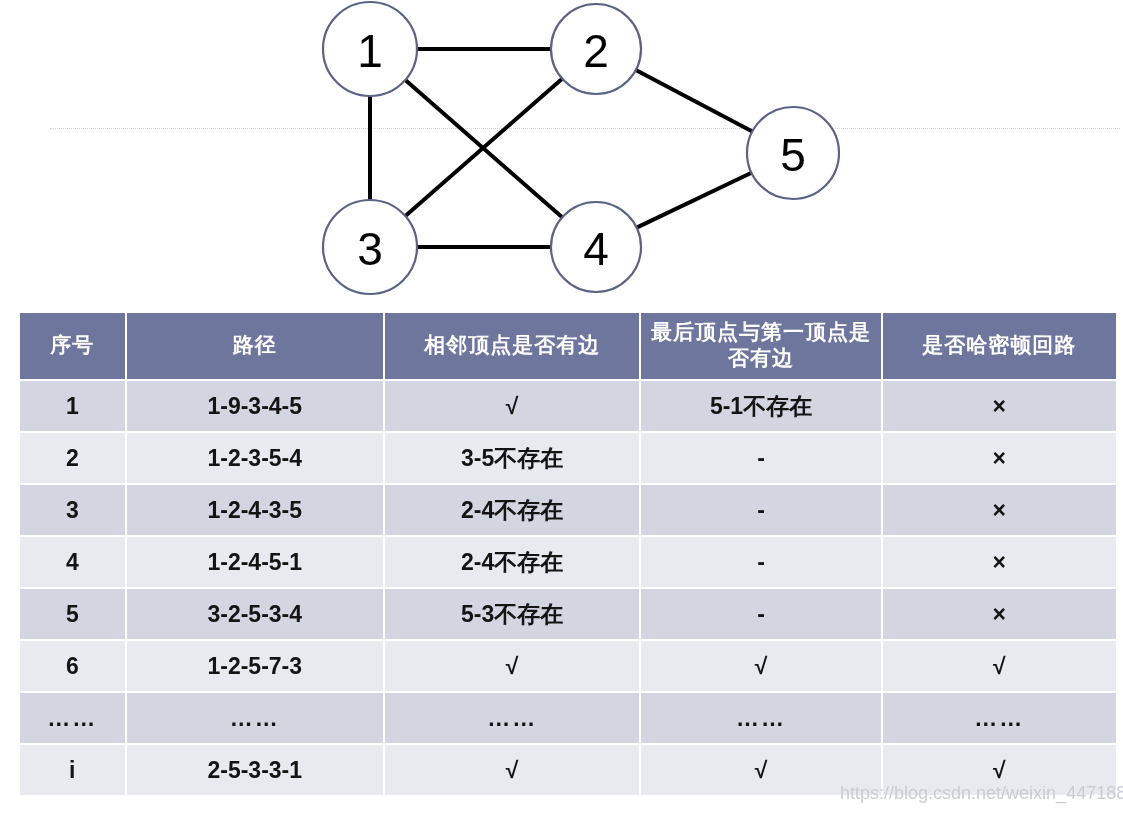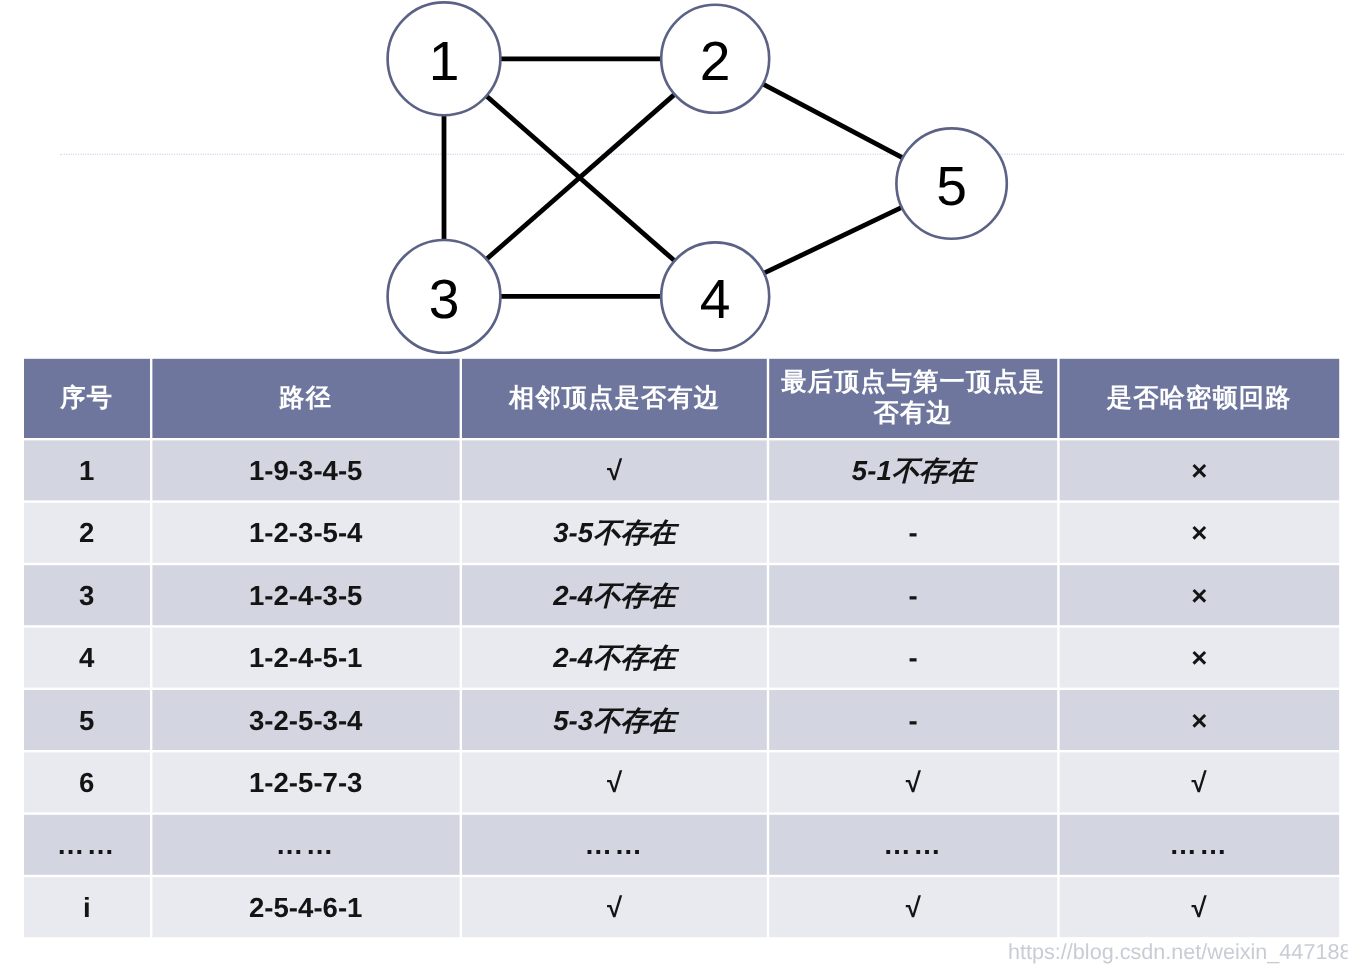--- a/index.html
+++ b/index.html
@@ -52,21 +52,21 @@
   .edge-line {
     stroke: #000000;
     stroke-width: 4;
     stroke-linecap: butt;
   }
 
   
   #path-table {
     position: absolute;
     left: 18px;
-    top: 297px;
+    top: 311px;
     width: 1100px;
     border-collapse: separate;
     border-spacing: 2px 2px;
     table-layout: fixed;
   }
   #path-table th,
   #path-table td {
     padding: 0;
     margin: 0;
     text-align: center;
@@ -102,21 +102,20 @@
     font-size: 27px;
     font-weight: normal;
   }
   .cell-dots {
     letter-spacing: 2px;
     font-size: 22px;
   }
   .cell-cjk {
     font-family: "DejaVu Sans", "Liberation Sans", sans-serif;
     font-size: 22px;
-    font-style: italic;
   }
 
   
   #watermark {
     position: absolute;
     left: 840px;
     top: 783px;
     font-size: 18px;
     color: #c9ccd4;
     font-family: "Liberation Sans", sans-serif;
@@ -226,21 +225,21 @@
       </tr>
       <tr class="row-dark">
         <td class="cell-dots">……</td>
         <td class="cell-dots">……</td>
         <td class="cell-dots">……</td>
         <td class="cell-dots">……</td>
         <td class="cell-dots">……</td>
       </tr>
       <tr class="row-light">
         <td>i</td>
-        <td>2-5-4-6-1</td>
+        <td>2-5-3-3-1</td>
         <td class="cell-sym">√</td>
         <td class="cell-sym">√</td>
         <td class="cell-sym">√</td>
       </tr>
     </tbody>
 </table>
 
 <div id="watermark">https://blog.csdn.net/weixin_44718865</div>
 
 </body></html>

